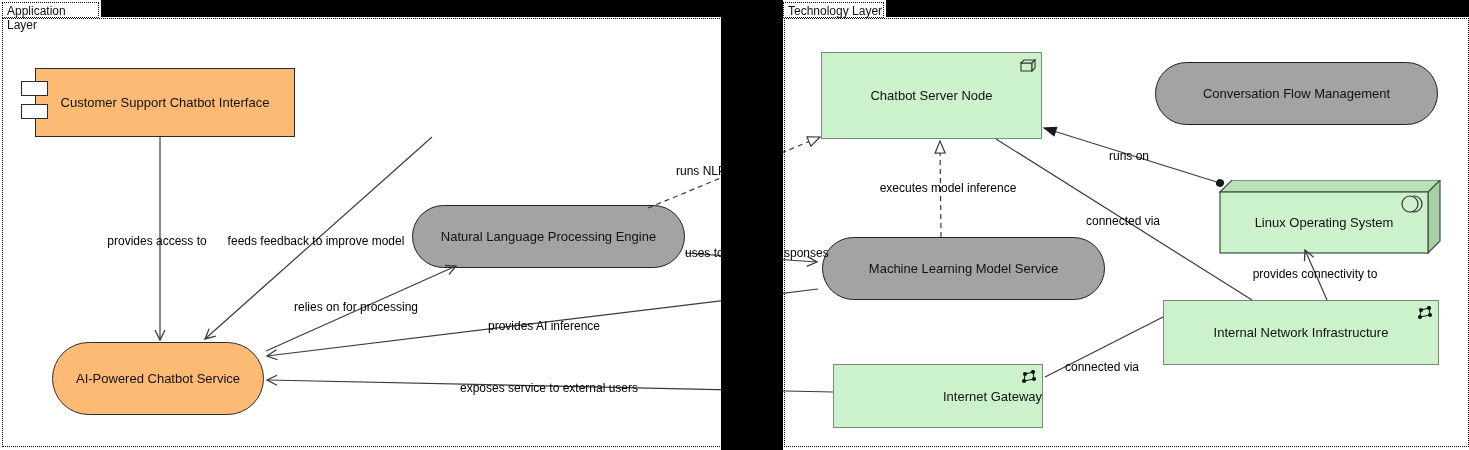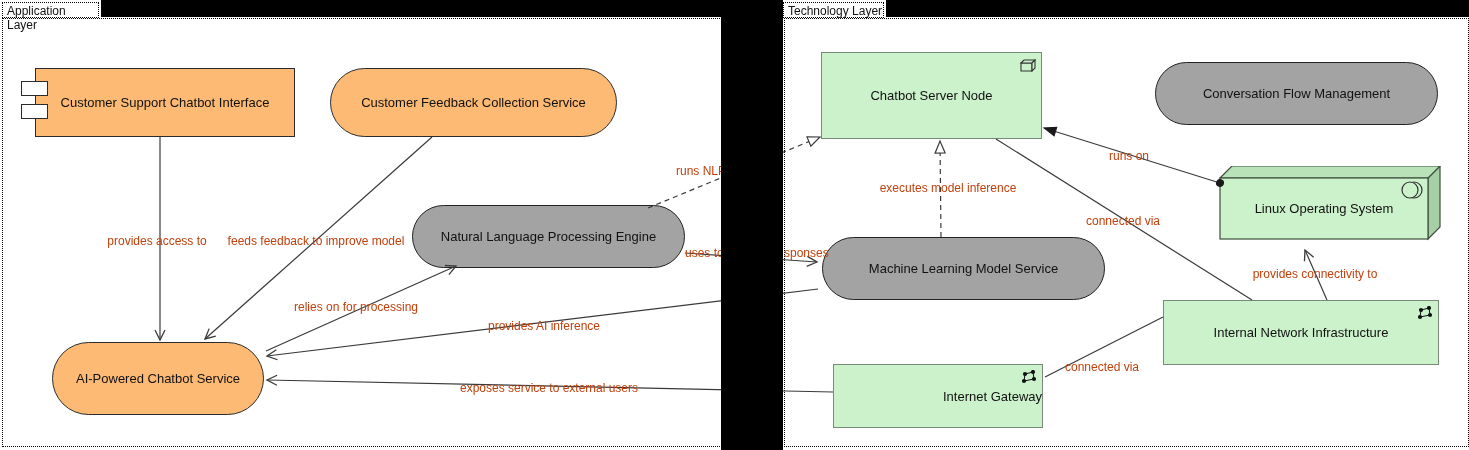--- a/index.html
+++ b/index.html
@@ -9,25 +9,25 @@
   .group-label{position:absolute;border:1px dotted #000;background:#fff;z-index:2;
                font-size:12px;color:#111;padding:1px 0 0 4px;box-sizing:border-box;}
   .shape{position:absolute;box-sizing:border-box;display:flex;align-items:center;
          justify-content:center;text-align:center;font-size:13px;color:#111;z-index:5;}
   .blue{background:#fdba74;border:1.3px solid #2b2b2b;}
   .green-st{background:#a3a3a3;border:1.3px solid #222;}
   .green-rect{background:#ccf2cc;border:1.3px solid #7a8a7a;}
   .stadium{border-radius:40px;}
   .tab{position:absolute;background:#fff;border:1.3px solid #2b2b2b;z-index:6;}
   .icon{position:absolute;z-index:7;}
-  .elabel{position:absolute;font-size:12px;color:#c2410c;white-space:nowrap;z-index:20;}
+  .elabel{position:absolute;font-size:12px;color:#000000;white-space:nowrap;z-index:20;}
   .center{transform:translate(-50%,-50%);}
   #wires{position:absolute;left:0;top:0;z-index:10;pointer-events:none;}
   .blackbar{position:absolute;background:#000;z-index:50;}
-  #linux-wrap{position:absolute;left:1218px;top:166px;width:224px;height:76px;z-index:5;}
+  #linux-wrap{position:absolute;left:1218px;top:180px;width:224px;height:76px;z-index:5;}
   #linux-label{position:absolute;left:2px;top:12px;width:208px;height:61px;display:flex;
                align-items:center;justify-content:center;font-size:13px;color:#111;}
 </style>
 </head>
 <body>
 
 <div id="canvas">
 
   <div class="group" style="left:2px;top:18px;width:718px;height:427px;"></div>
   <div class="group-label" style="left:2px;top:2px;width:97px;height:16px;">
@@ -69,23 +69,20 @@
       <path d="M1045,377 L1163,317"></path>
     </g>
   </svg>
 
   <div class="shape blue" style="left:35px;top:68px;width:260px;height:69px;">
     <span>Customer Support Chatbot Interface</span>
   </div>
   <div class="tab" style="left:21px;top:81px;width:25px;height:13px;"></div>
   <div class="tab" style="left:21px;top:104px;width:25px;height:13px;"></div>
 
-  <div class="shape blue stadium" style="left:330px;top:68px;width:287px;height:69px;border-radius:35px;">
-    <span>Customer Feedback Collection Service</span>
-  </div>
 
   <div class="shape green-st stadium" style="left:412px;top:205px;width:273px;height:63px;border-radius:32px;">
     <span>Natural Language Processing Engine</span>
   </div>
 
   <div class="shape blue stadium" style="left:52px;top:342px;width:212px;height:73px;border-radius:37px;">
     <span>AI-Powered Chatbot Service</span>
   </div>
 
   <div class="shape green-rect" style="left:821px;top:52px;width:221px;height:87px;justify-content:center;">

